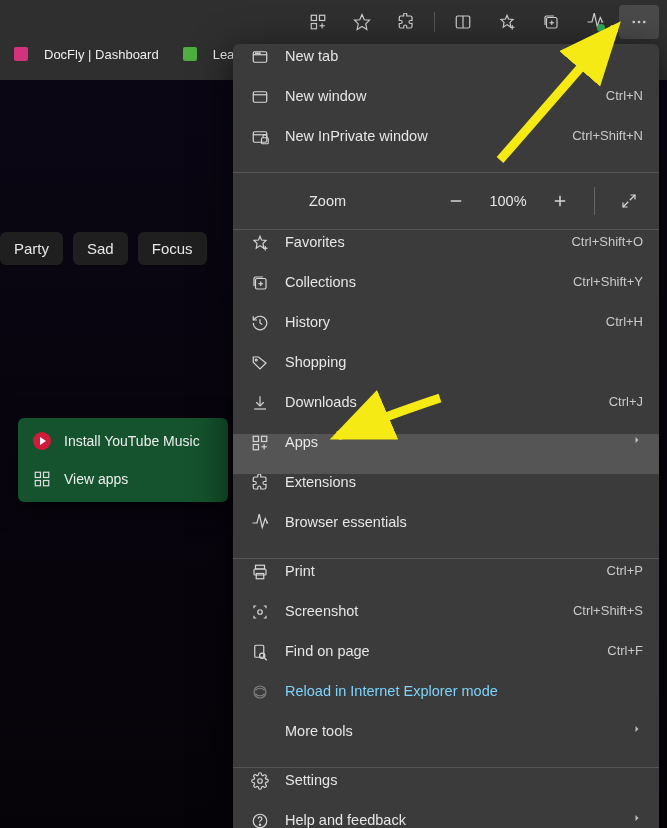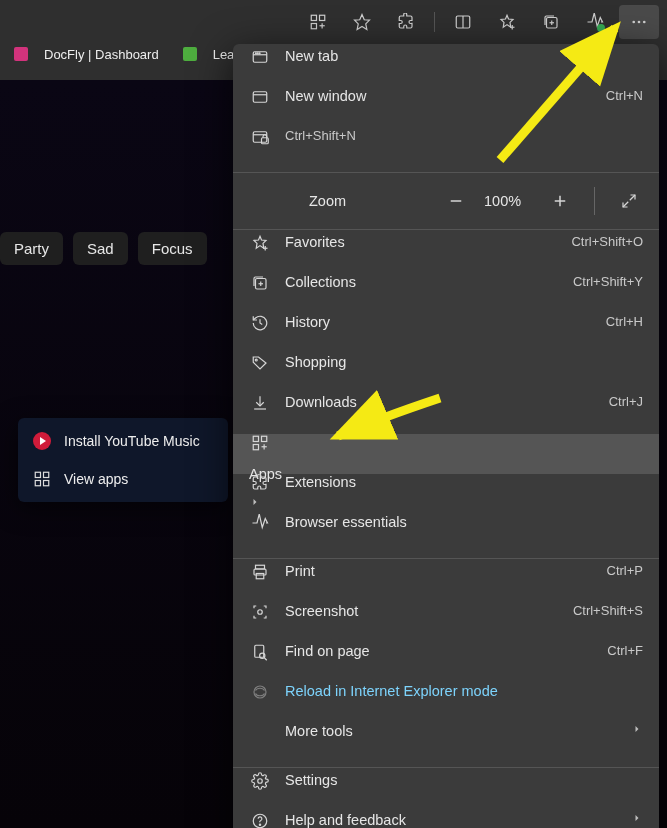--- a/index.html
+++ b/index.html
@@ -41,21 +41,21 @@
     position: absolute; top: 232px; left: 0; display: flex; gap: 10px;
   }
   .chip {
     background: #1f1f1f; color: #e6e6e6; font-size: 15px; padding: 8px 14px;
     border-radius: 6px;
   }
 
   
   .submenu {
     position: absolute; top: 418px; left: 18px; width: 210px;
-    background: #0f172a; border-radius: 6px; padding: 4px;
+    background: #14532d; border-radius: 6px; padding: 4px;
     box-shadow: 0 6px 24px rgba(0,0,0,.6);
   }
   .submenu .row {
     display: flex; align-items: center; gap: 12px; padding: 10px 10px;
     color: #eee; font-size: 14px; border-radius: 4px;
   }
   .submenu .row .ic { width: 20px; display:flex; justify-content:center; color:#ddd; }
   .yt-dot {
     width: 18px; height: 18px; border-radius: 50%; background: #d01b3a;
     display:flex; align-items:center; justify-content:center;
@@ -67,38 +67,38 @@
     position: absolute; top: 44px; right: 8px; width: 426px;
     background: #3b3b3b; border-radius: 6px; padding: 4px 0;
     box-shadow: 0 10px 40px rgba(0,0,0,.7);
     color: #e6e6e6; font-size: 14.5px;
   }
   .menu .sep { height: 1px; background: #555; margin: 4px 0; }
   .menu .item {
     display: flex; align-items: flex-start; height: 40px; padding: 0 16px;
     gap: 14px; position: relative;
   }
-  .menu .item.hover { background: #555; flex-direction: column; }
+  .menu .item.hover { background: #555; }
   .menu .item.disabled { color: #7dd3fc; }
   .menu .item .icon { width: 22px; display:flex; justify-content:center; color:#d6d6d6; }
   .menu .item.disabled .icon { color:#7e7e7e; }
   .menu .item .label { flex: 1; }
   .menu .item .shortcut { color: #c9c9c9; font-size: 13px; }
   .menu .item .chev { color:#bdbdbd; }
 
   
   .zoom-row {
     display:flex; align-items:center; height:48px; padding:0 16px; gap:14px;margin-left:24px;
   }
   .zoom-row .label { flex:1; padding-left:36px; }
   .zoom-row .zbtn {
     width:28px; height:28px; display:flex; align-items:center; justify-content:center;
     color:#d6d6d6;
   }
-  .zoom-row .zval { width:48px; text-align:left; }
+  .zoom-row .zval { width:48px; text-align:center; }
   .zoom-row .vline { width:1px; height:28px; background:#666; margin:0 6px; }
 
   svg { display:block; }
 
   
   .arrow {
     position:absolute; pointer-events:none;
   }
 </style>
 </head>
@@ -228,20 +228,21 @@
 
   <div class="item">
     <span class="icon">
         <svg width="18" height="18" viewBox="0 0 24 24" fill="none" stroke="currentColor" stroke-width="1.6">
           <rect x="3" y="5" width="18" height="14" rx="2"></rect>
           <line x1="3" y1="9" x2="21" y2="9"></line>
           <rect x="14" y="13" width="9" height="8" rx="1.5"></rect>
           <path d="M16 13v-1.5a2.5 2.5 0 0 1 5 0V13"></path>
         </svg>
       </span>
+    <span class="label">New InPrivate window</span>
     <span class="shortcut">Ctrl+Shift+N</span>
   </div>
 
   <div class="sep"></div>
 
   <div class="zoom-row">
     <span class="label">Zoom</span>
     <span class="zbtn">
         <svg width="18" height="18" viewBox="0 0 24 24" stroke="currentColor" stroke-width="2">
           <line x1="5" y1="12" x2="19" y2="12"></line>

